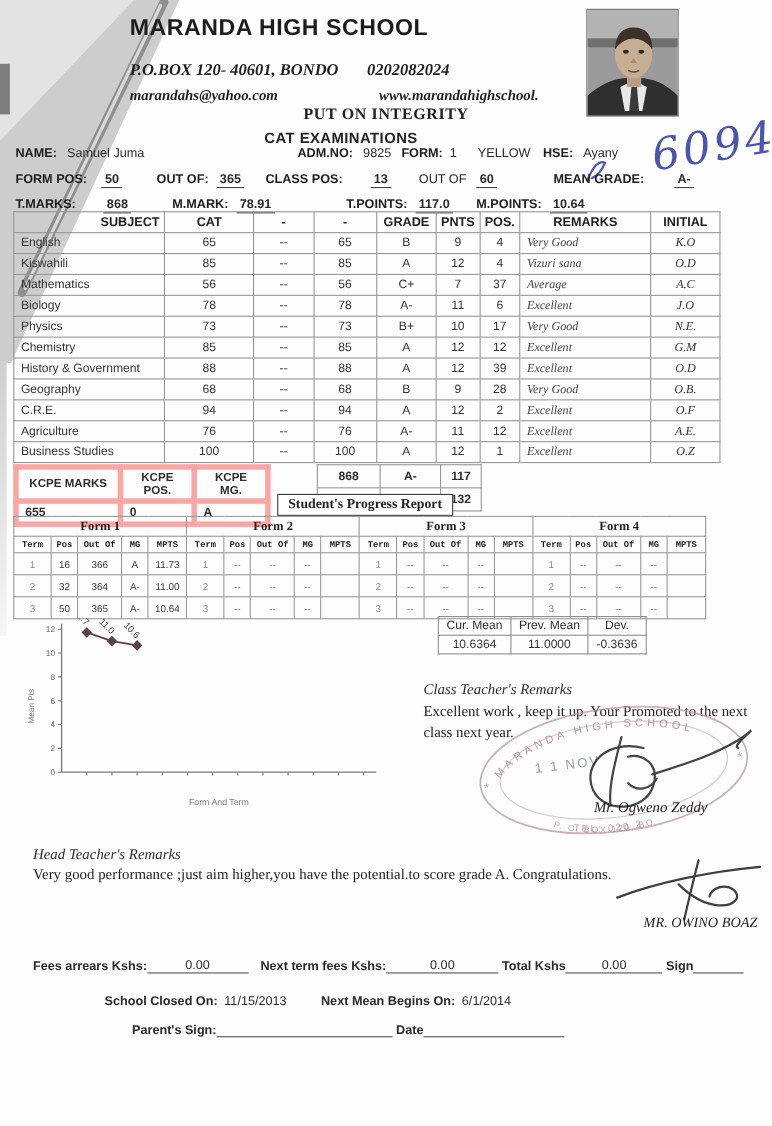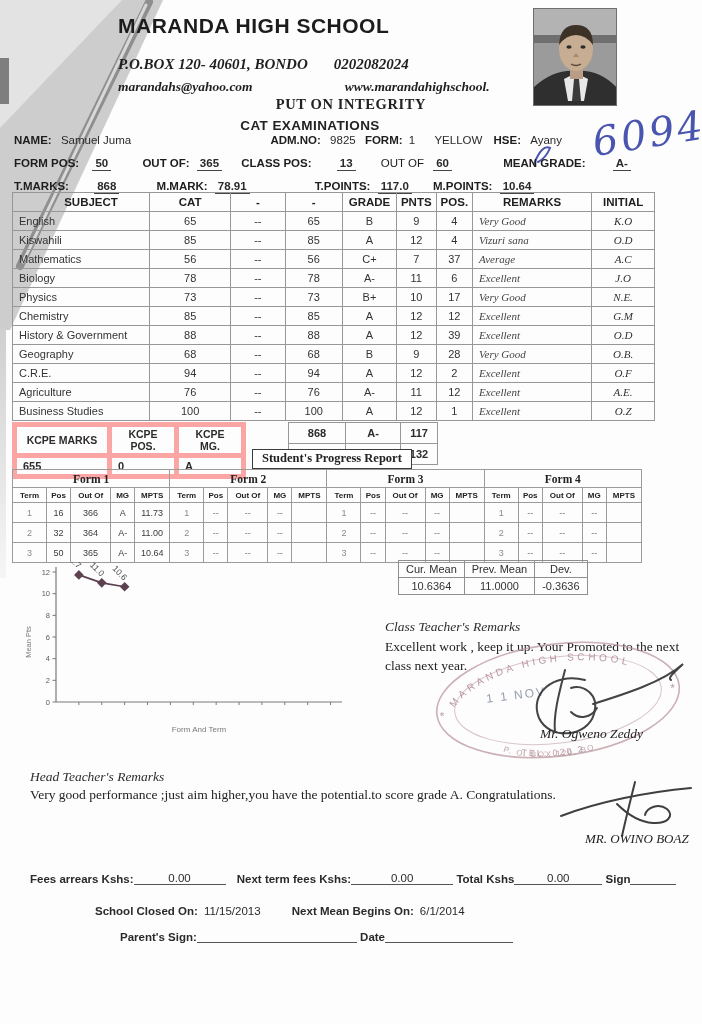--- a/index.html
+++ b/index.html
@@ -21,21 +21,21 @@
   
   .inforow { font-size:11.5px; color:#2a2a2a; white-space:nowrap; }
   .inforow b { color:#1d1d1d; }
   .uval { font-weight:bold; border-bottom:1.4px solid #444; padding:0 3px 1px; }
 
   
   table { border-collapse:collapse; }
   #subject-table { left:12px; top:192px; width:643px; font-size:11px; color:#333; }
   #subject-table th, #subject-table td { border:1px solid #979797; padding:2px 4px; height:19px; }
   #subject-table th { font-size:11.5px; color:#1e1e1e; text-align:center; }
-  #subject-table th.c0 { text-align:center; padding-left:24px;margin-left:34px; }
+  #subject-table th.c0 { text-align:right; padding-left:24px;margin-left:34px; }
   #subject-table td { text-align:center; }
   #subject-table td.c0 { text-align:left; padding-left:6px; }
   #subject-table td.c7 { text-align:left; padding-left:6px; font-family:"Liberation Serif", serif; font-style:italic; color:#444; }
   #subject-table td.c8 { font-family:"Liberation Serif", serif; font-style:italic; }
 
   
   #kcpe-table { left:12px; top:422px; font-size:11px; color:#2c2c2c; }
   #kcpe-table th, #kcpe-table td { border:5px solid #fca5a5; height:21px; padding:1px 6px; }
   #kcpe-table th { font-size:10.5px; }
   #kcpe-table td { font-weight:bold; }
@@ -43,21 +43,21 @@
   #totals-table td { border:1px solid #979797; height:21px; text-align:center; font-weight:bold; color:#2c2c2c; }
   #totals-table td:nth-child(1){ width:57px; }
   #totals-table td:nth-child(2){ width:55px; }
   #totals-table td:nth-child(3){ width:37px; }
 
   
   .progress-title { left:252px; top:449px; border:1.5px solid #3c3c3c; padding:1px 9px 2px; font-family:"Liberation Serif", serif; font-weight:bold; font-size:12.5px; background:#fff; }
   #progress-table { left:12px; top:469px; width:630px; }
   #progress-table th, #progress-table td { border:1px solid #9b9b9b; text-align:center; }
   #progress-table th.pform { font-family:"Liberation Serif", serif; font-size:11.5px; font-weight:bold; height:18px; }
-  #progress-table th.pcol { font-family:Liberation Sans, sans-serif; font-size:8px; font-weight:bold; height:15px; padding:0 1px; }
+  #progress-table th.pcol { font-family:Liberation Mono, monospace; font-size:8px; font-weight:bold; height:15px; padding:0 1px; }
   #progress-table td { height:20px; font-size:9px; }
   #progress-table td.pterm { color:#8b8b8b; }
   #progress-table td.pdash { color:#777; }
   #progress-table td.pdata { color:#3a3a3a; }
 
   
   #means-table { left:398px; top:560px; font-size:11px; color:#333; }
   #means-table th, #means-table td { border:1px solid #8f8f8f; height:17px; text-align:center; padding:1px 7px; }
   #means-table th { font-weight:normal; color:#2e2e2e; }
 

